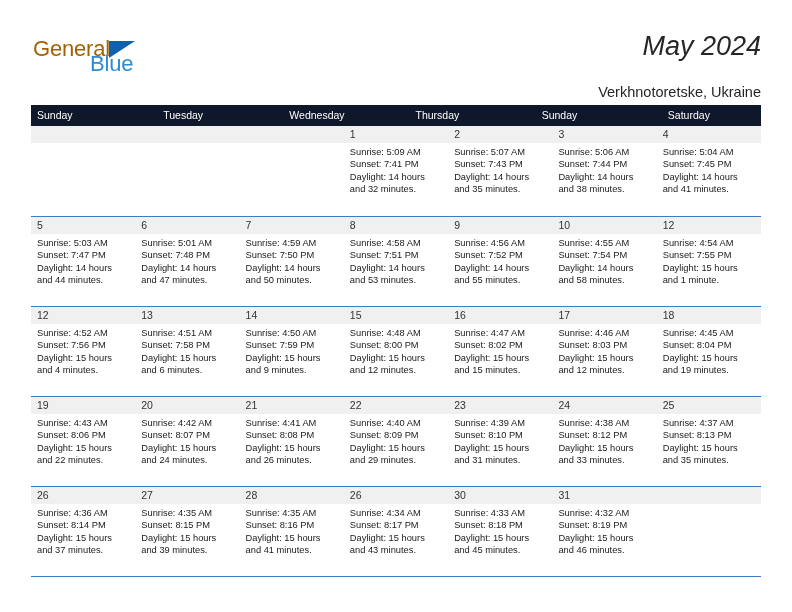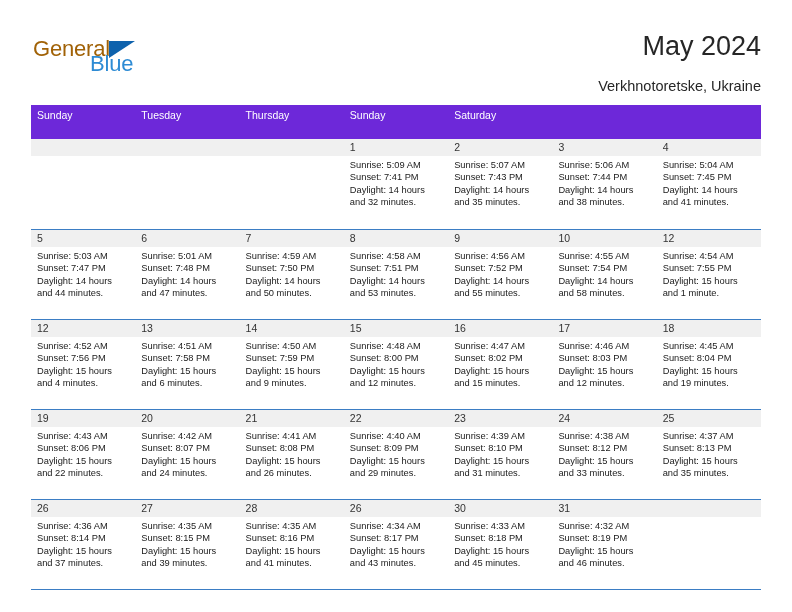--- a/index.html
+++ b/index.html
@@ -64,42 +64,44 @@
     right: 31px;
     top: 30px;
     text-align: right;
   }
   .cal-title {
     font-size: 27px;
     color: #262626;
     line-height: 32px;
     font-weight: normal;
     white-space: nowrap;
+    font-style: italic;
   }
   .cal-subtitle {
     font-size: 14.5px;
     color: #262626;
     line-height: 20px;
-    margin-top: 14px;
+    margin-top: 20px;
     white-space: nowrap;
   }
 
   
   .calendar {
     position: absolute;
     left: 31px;
     top: 105px;
     width: 730px;
   }
 
   .weekday-header {
     display: flex;
     width: 730px;
-    height: 34px;
-    background: #6d28d9;
+    height: 21px;
+    background: #0f172a;
+    gap: 27px;
   }
   .weekday-cell {
     width: 104.285px;
     color: #ffffff;
     font-size: 10.5px;
     line-height: 21px;
     padding-left: 6px;
     box-sizing: border-box;
     white-space: nowrap;
   }
@@ -161,20 +163,21 @@
   <div class="title-block">
     <div class="cal-title">May 2024</div>
     <div class="cal-subtitle">Verkhnotoretske, Ukraine</div>
   </div>
 </div>
 
 <div class="calendar">
   <div class="weekday-header">
       <div class="weekday-cell">Sunday</div>
       <div class="weekday-cell">Tuesday</div>
+      <div class="weekday-cell">Wednesday</div>
       <div class="weekday-cell">Thursday</div>
       <div class="weekday-cell">Sunday</div>
       <div class="weekday-cell">Saturday</div>
     </div>
   <div id="weeks-container">
       <div class="week-row">
         <div class="day-cell empty">
           <div class="day-number-strip"></div>
         </div>
         <div class="day-cell empty">

